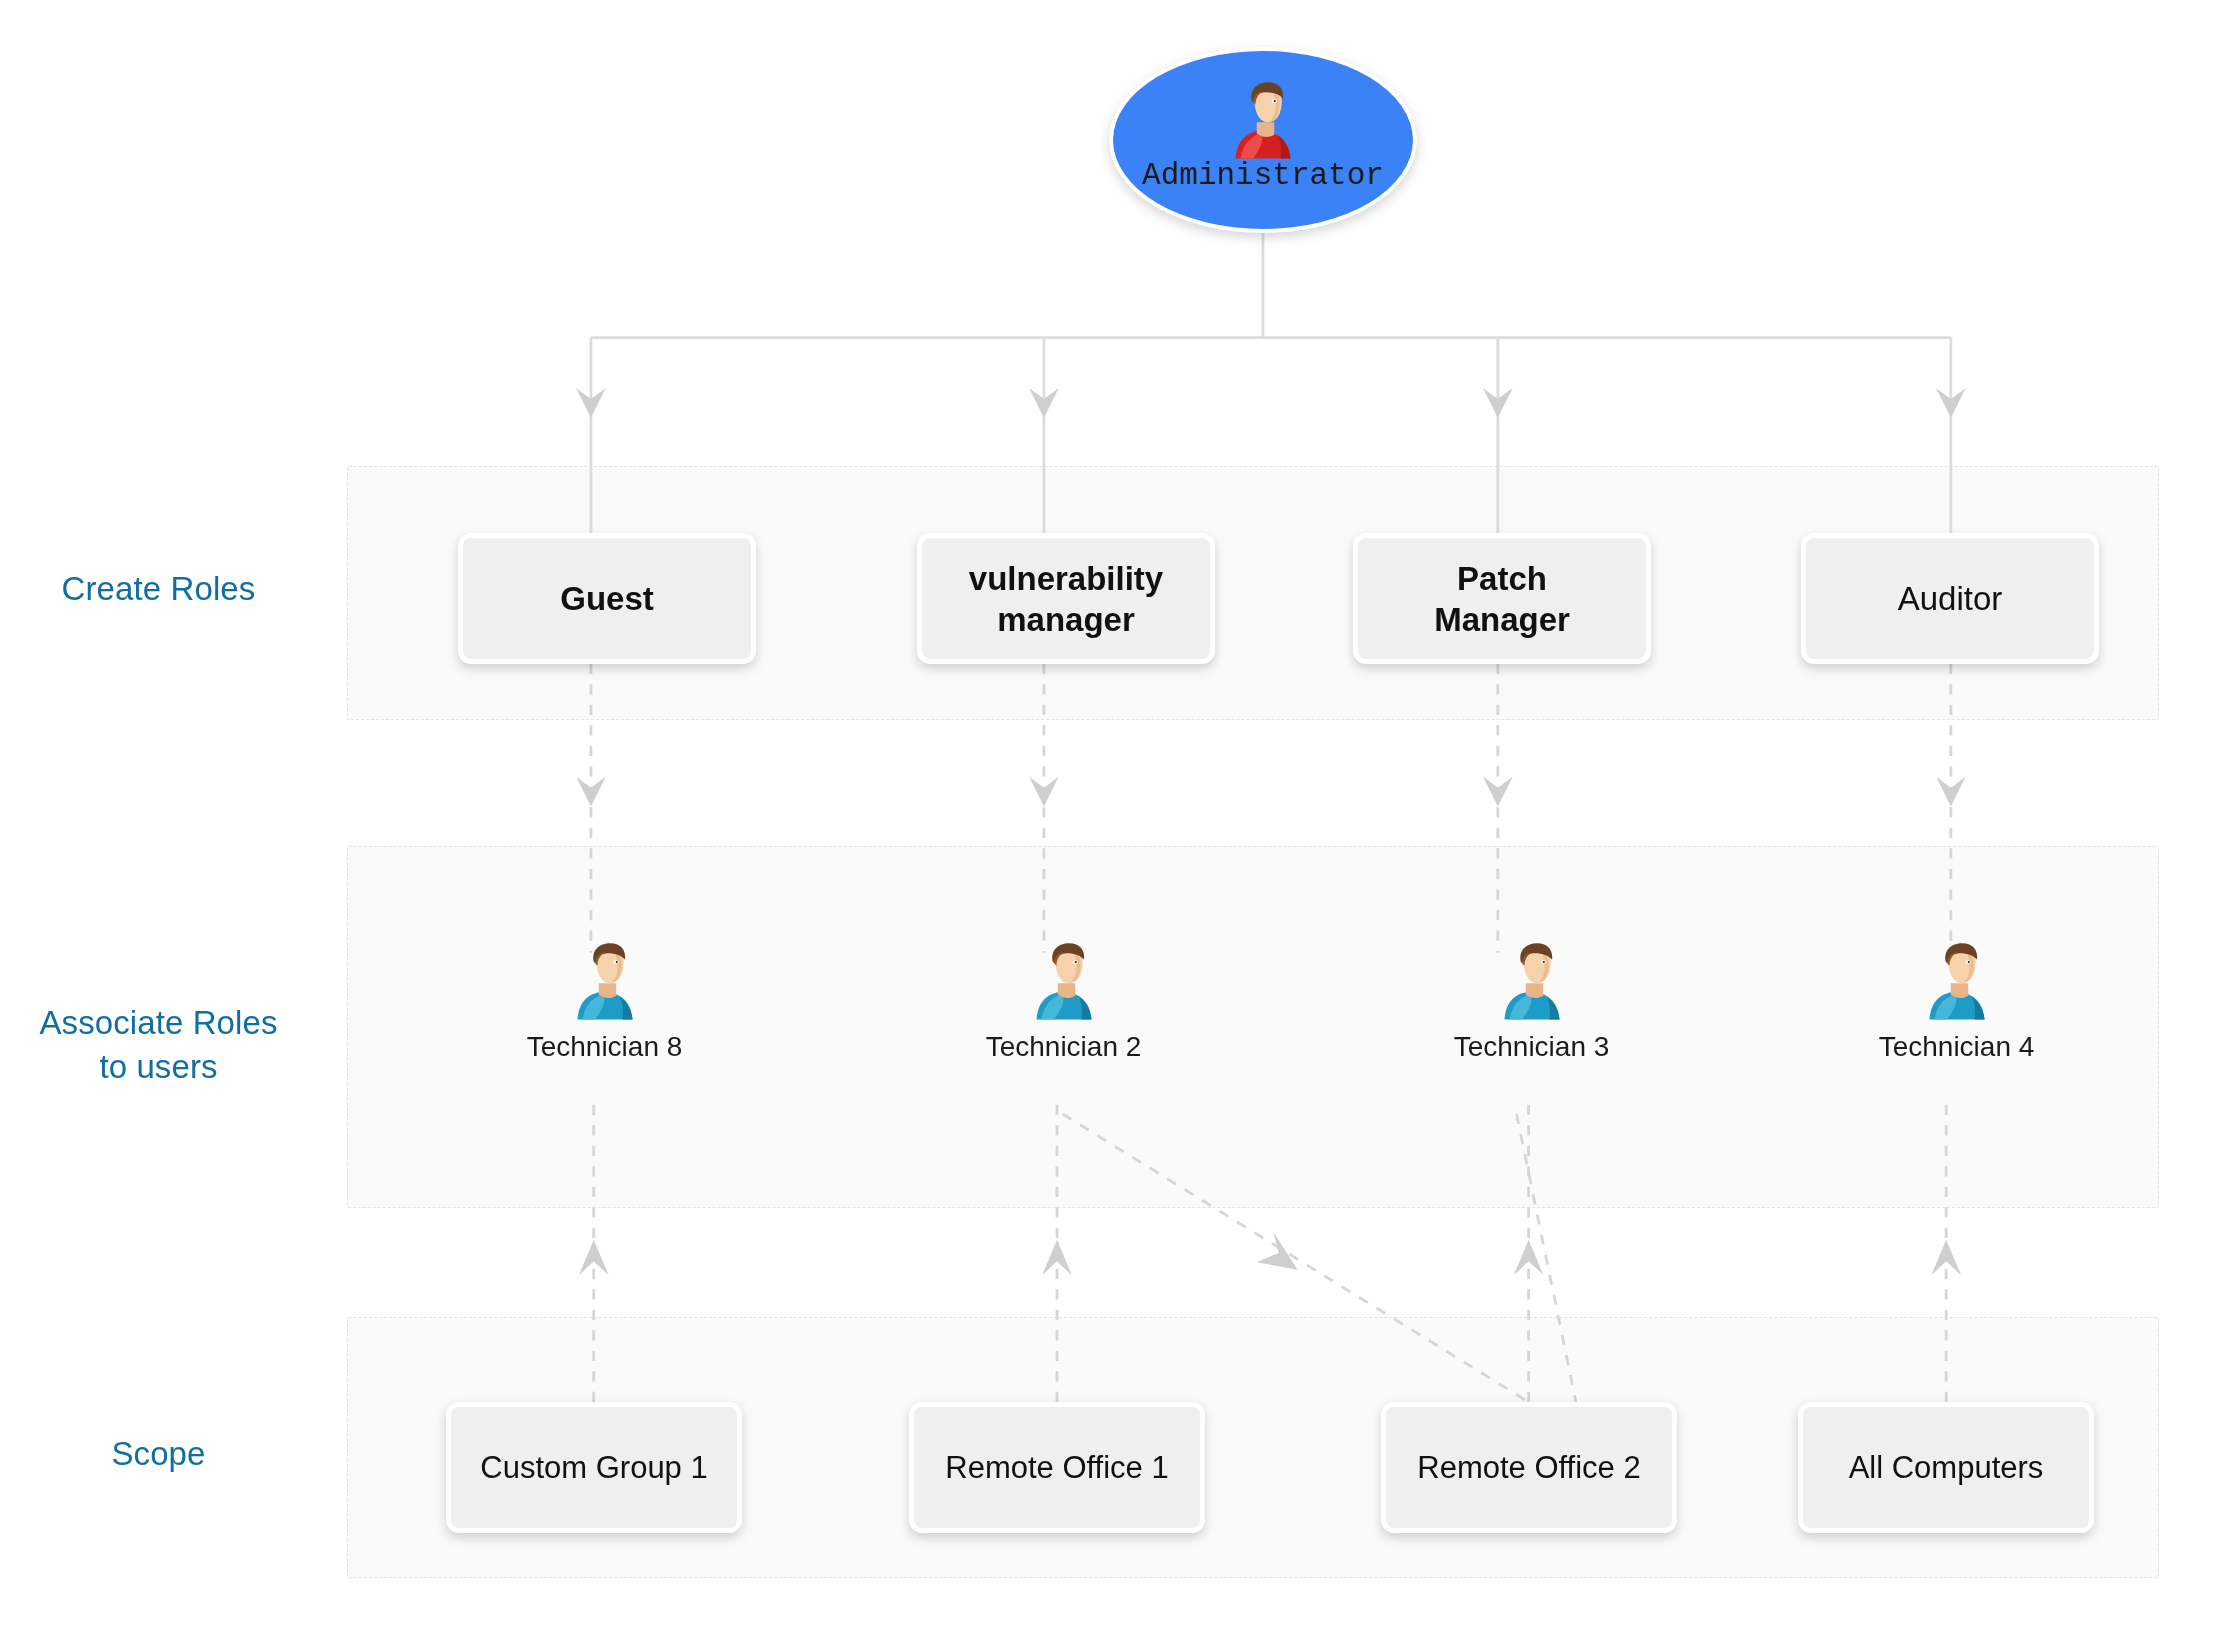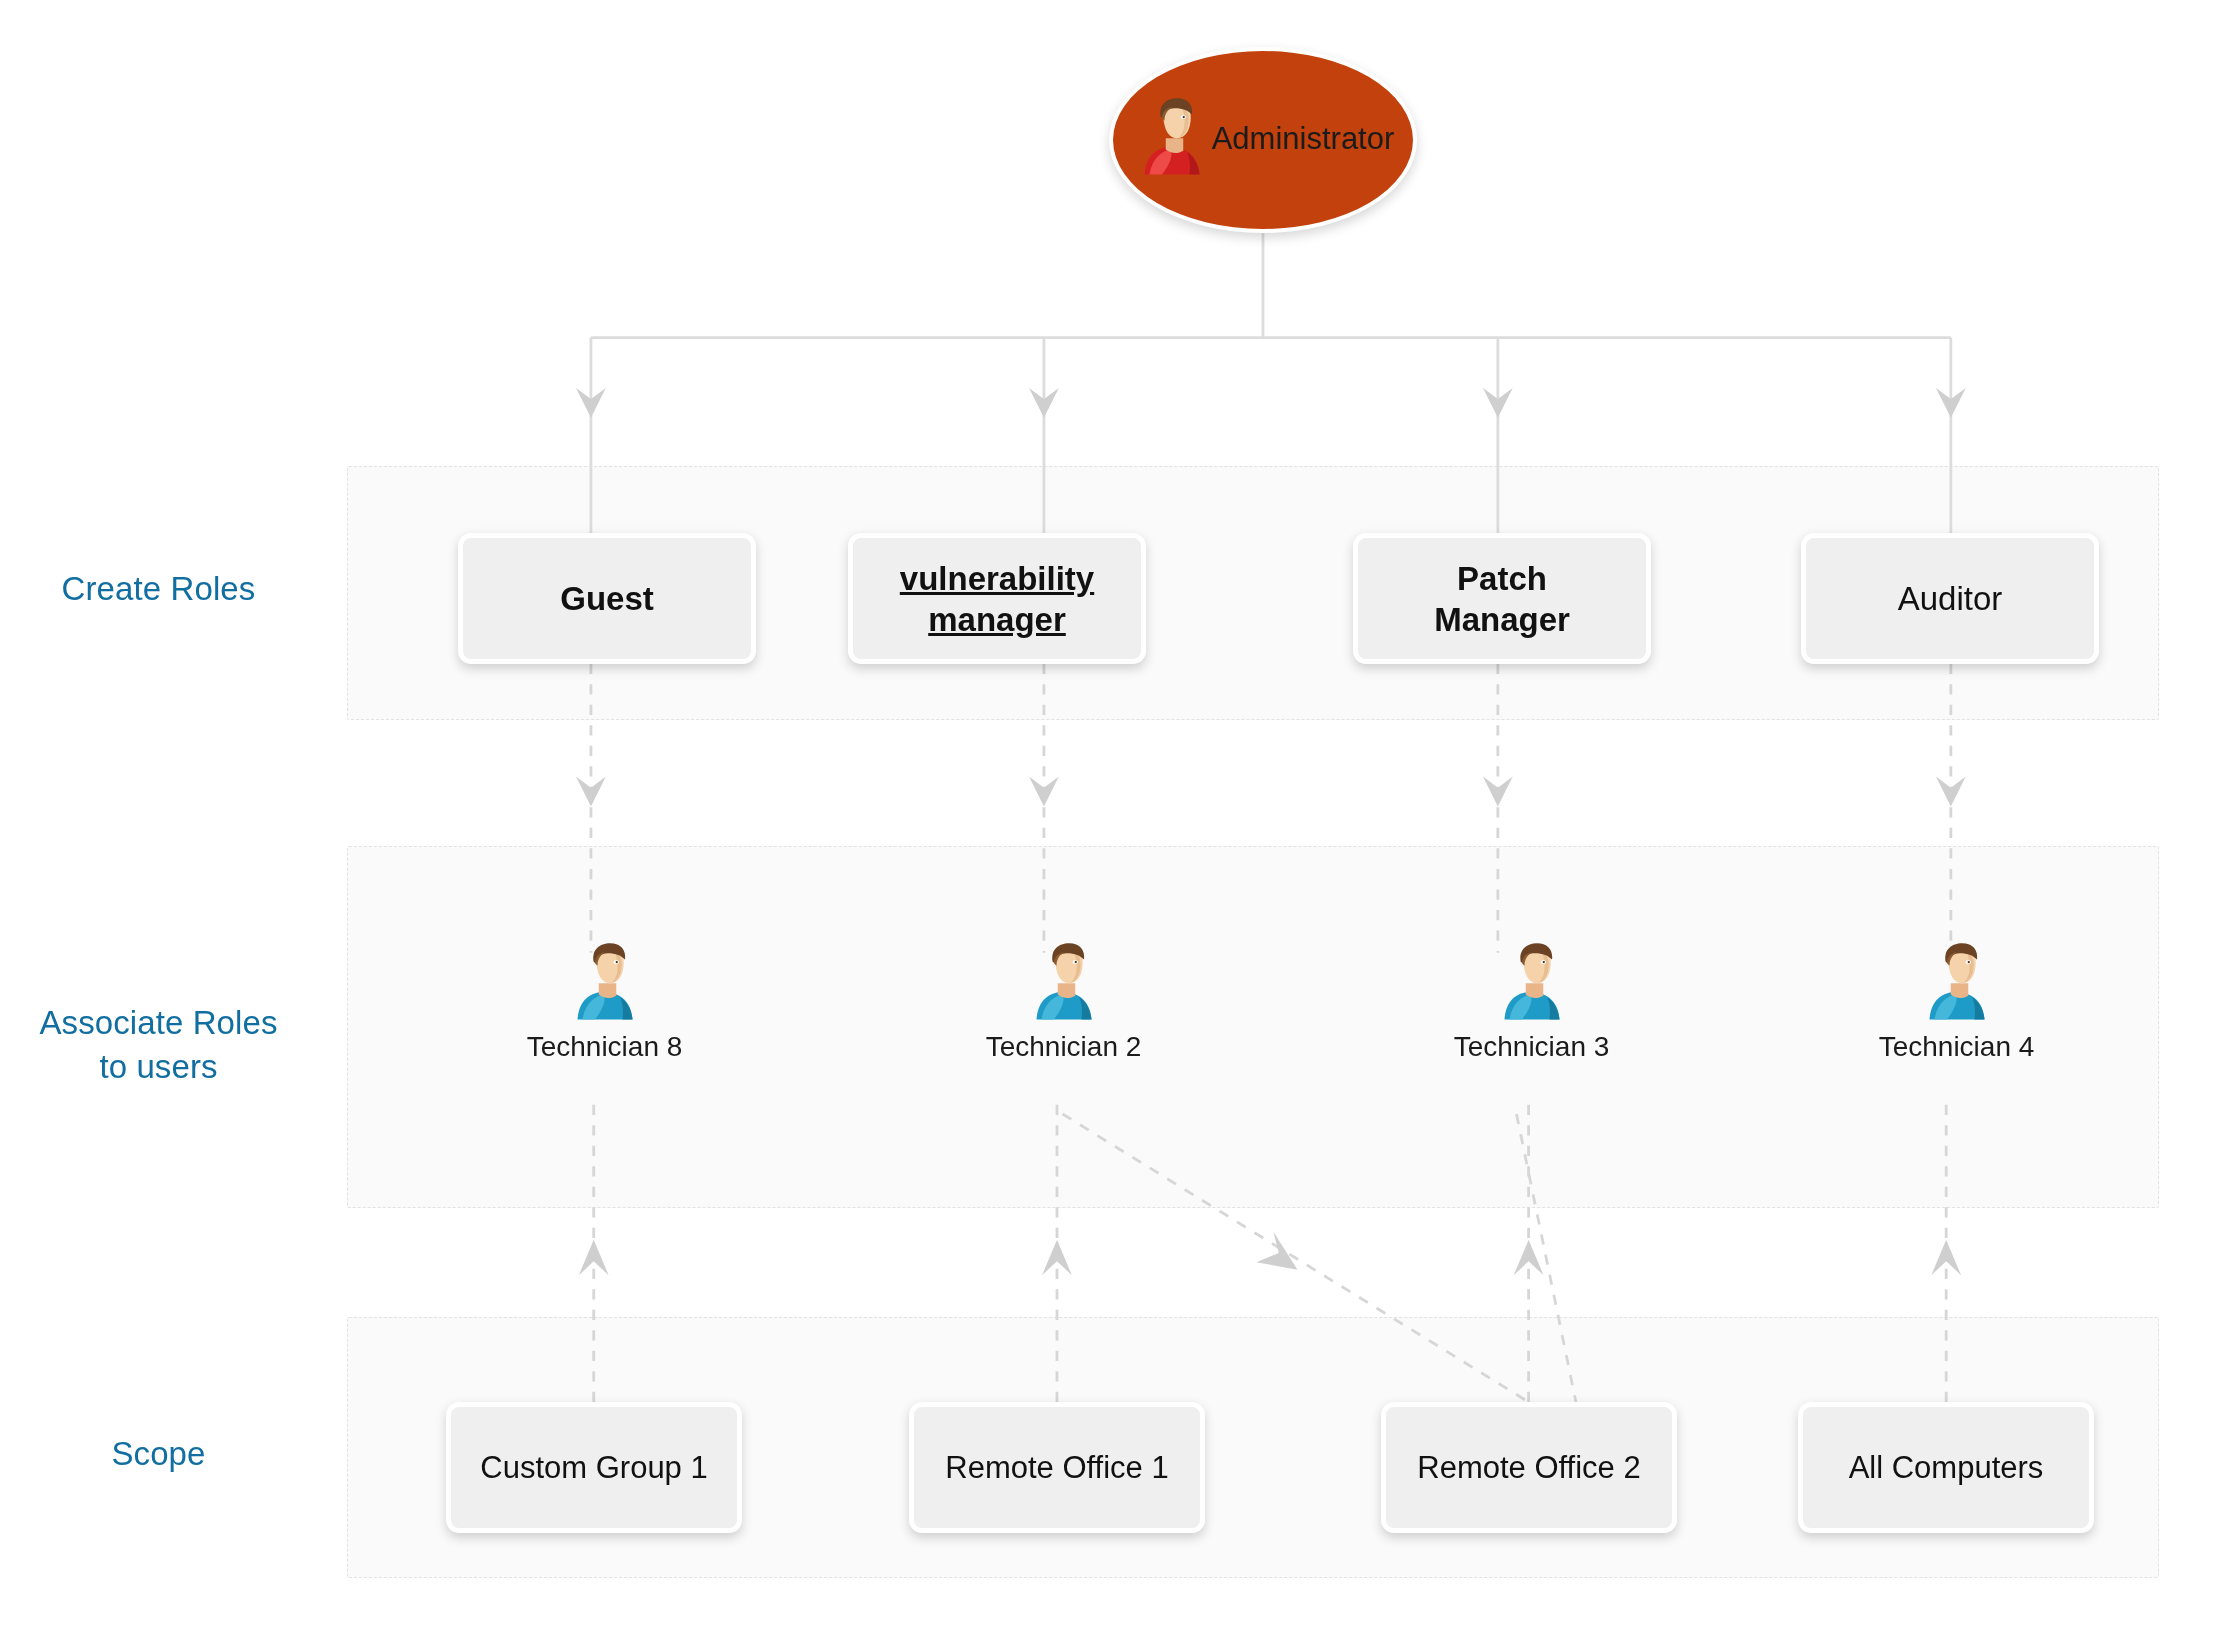--- a/index.html
+++ b/index.html
@@ -42,27 +42,29 @@
   #label-create{  top:567px; }
   #label-associate{ top:1001px; }
   #label-scope{  top:1432px; }
 
   
   #admin-node{
     position:absolute;
     left:1109px; top:47px;
     width:308px; height:186px;
     border-radius:50%;
-    background:#c2410c;
+    background:#3b82f6;
     border:4.7px solid #ffffff;
     box-sizing:border-box;
     box-shadow:0 4.7px 11.2px rgba(0,0,0,.16);
     display:flex;
+    flex-direction:column;
     align-items:center;
     justify-content:center;
+    font-family:Liberation Mono, monospace;
   }
   #admin-node .avatar-wrap{ margin-top:-5.6px; }
   .admin-caption{
     font-size:31px;
     color:#1b1b1b;
     margin-top:-3.7px;
     line-height:37px;
   }
 
   
@@ -85,21 +87,21 @@
   }
   .role-box{
     width:298px; height:131px;
     top:533px;
     font-size:33px;
     font-weight:bold;
     line-height:41px;
   }
   .role-box.light{ font-weight:500; }
   #role-0{ left:458px; }
-  #role-1{ left:848px;text-decoration:underline; }
+  #role-1{ left:917px; }
   #role-2{ left:1353px; }
   #role-3{ left:1801px; }
 
   .scope-box{
     width:296px; height:131px;
     top:1402px;
     font-size:31px;
     font-weight:normal;
     line-height:39px;
   }

